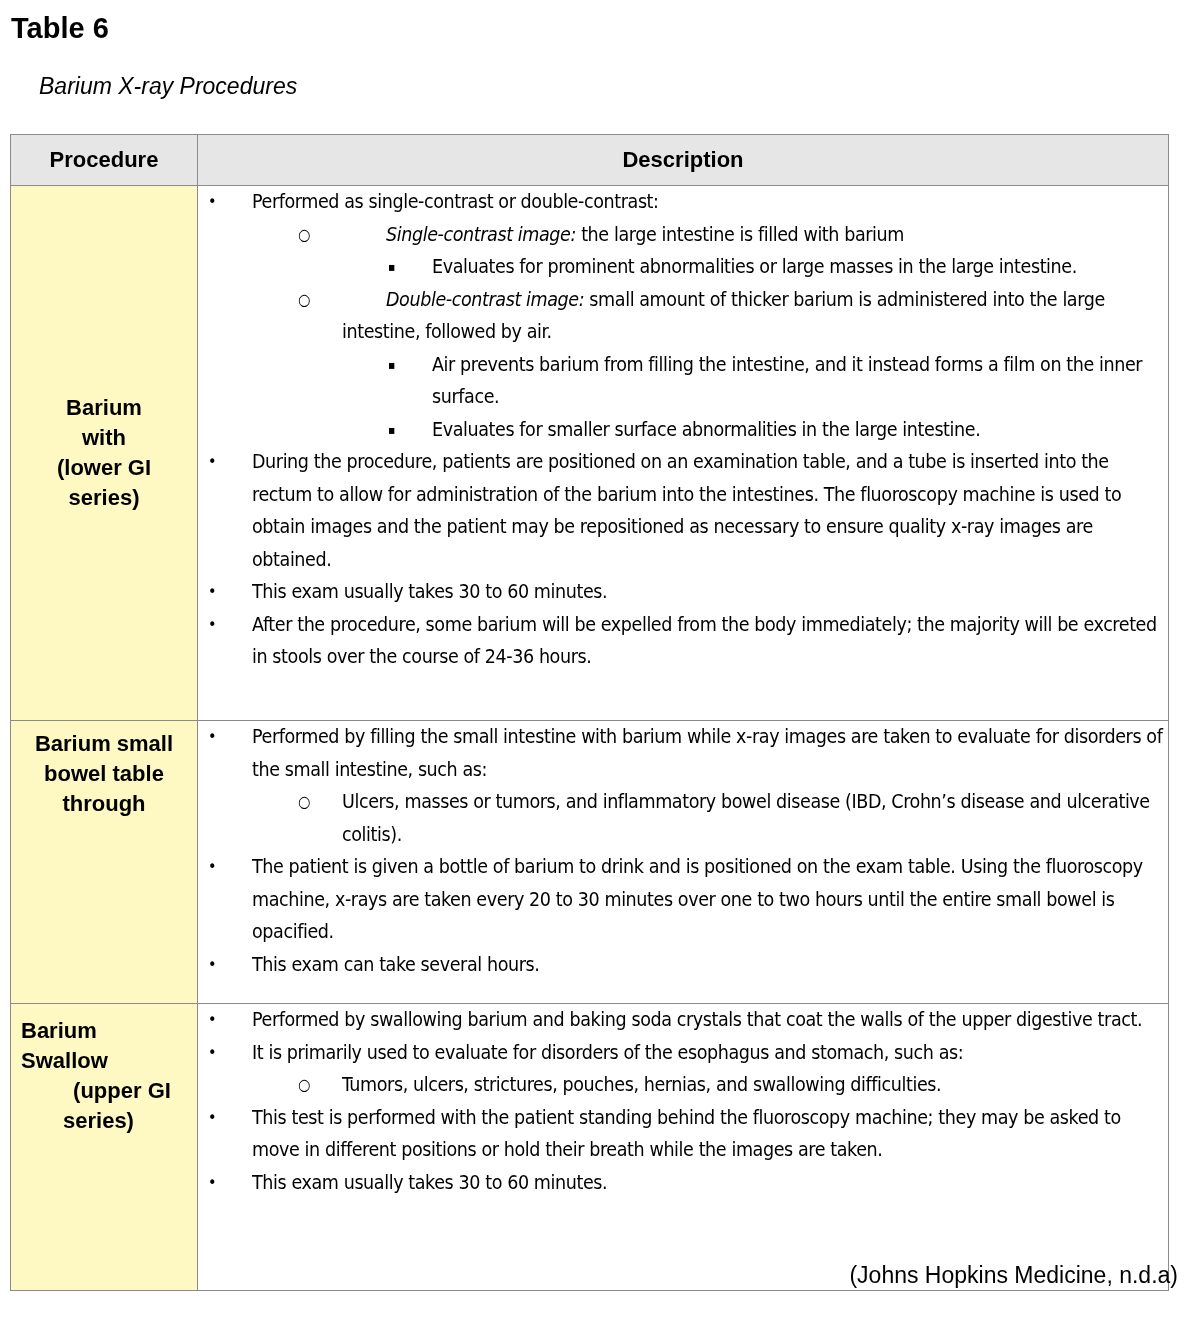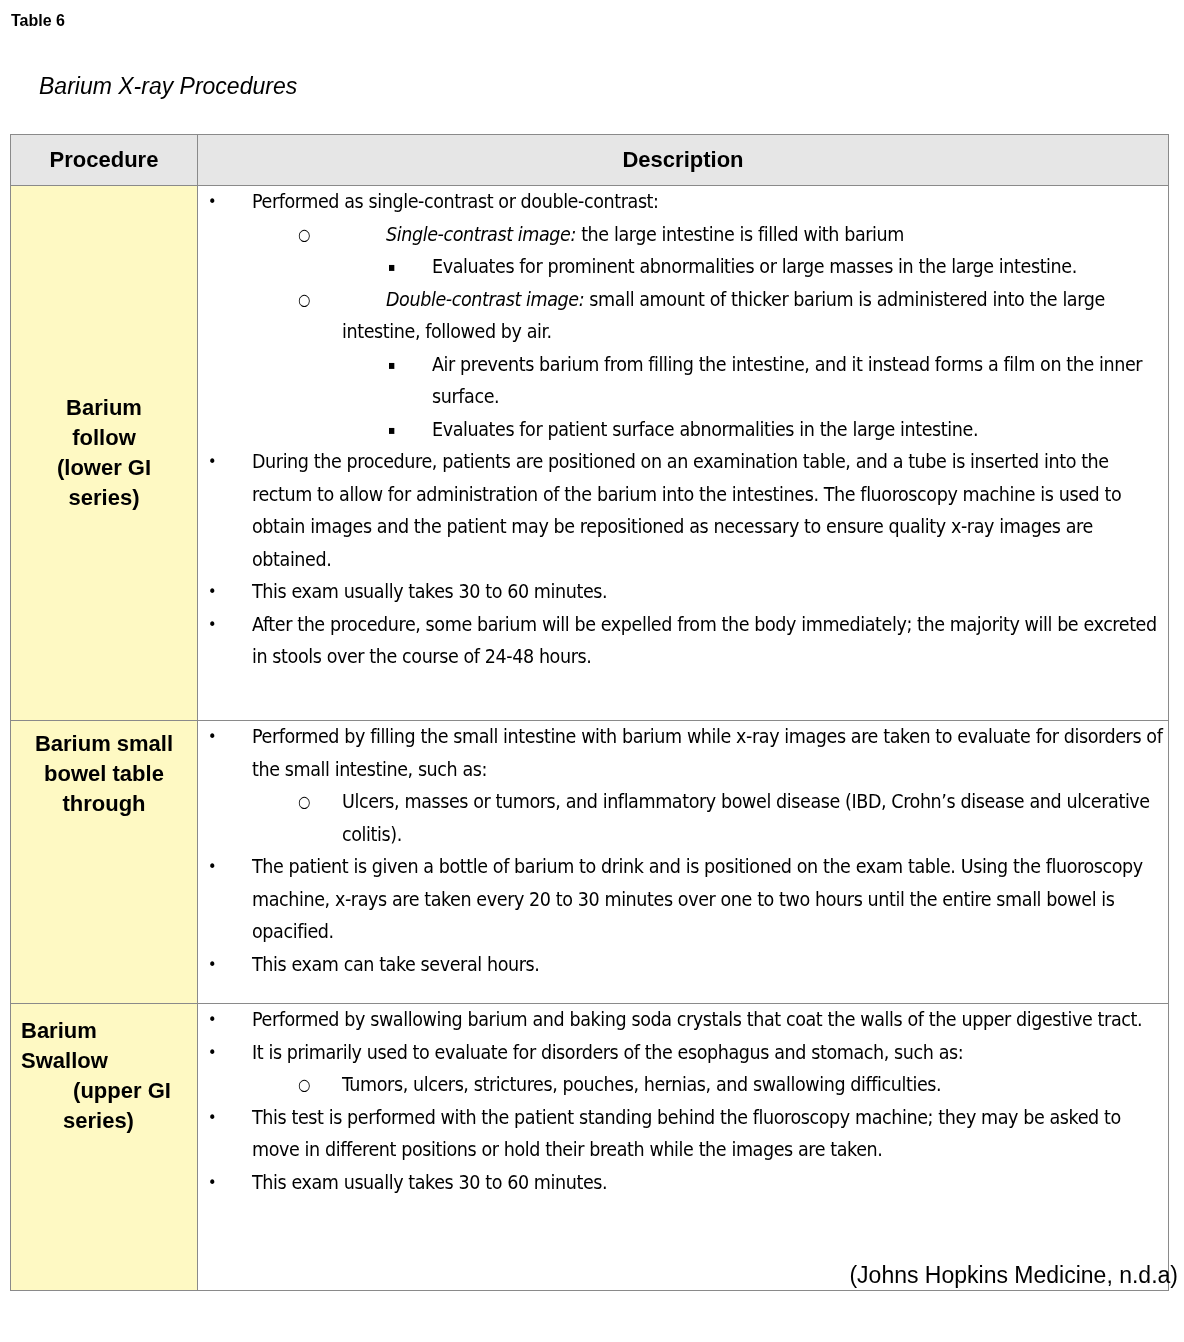--- a/index.html
+++ b/index.html
@@ -1,17 +1,17 @@
 <!DOCTYPE html>
 <html><head>
 <meta charset="utf-8">
 <style>
   html, body { margin: 0; padding: 0; background: #ffffff; }
   body { width: 1184px; height: 1342px; position: relative; overflow: hidden; color: #000; }
-  .table-label { position: absolute; left: 11px; top: 12px; font-family: "Liberation Sans", sans-serif; font-weight: bold; font-size: 16px; }
+  .table-label { position: absolute; left: 11px; top: 12px; font-family: "Liberation Sans", sans-serif; font-weight: bold; font-size: 29px; }
   .table-title { position: absolute; left: 11px; top: 73px; font-family: "Liberation Sans", sans-serif; font-style: italic; font-size: 23px; margin-left: 28px; }
   table.main { position: absolute; left: 10px; top: 134px; width: 1159px; border-collapse: collapse; }
   table.main th, table.main td { border: 1px solid #8a8a8a; padding: 0; vertical-align: top; }
   th { background: #e6e6e6; font-family: "Liberation Sans", sans-serif; font-weight: bold; font-size: 22px; height: 50px; text-align: center; vertical-align: middle !important; }
   th.col-proc { width: 186px; }
   td.proc { background: #fef9c3; font-family: "Liberation Sans", sans-serif; font-weight: bold; font-size: 22px; line-height: 30px; text-align: center; }
   td.desc { font-family: "DejaVu Sans Condensed", "Liberation Sans Narrow", "Liberation Sans", sans-serif; font-size: 19.5px; line-height: 32.5px; letter-spacing: -0.4px; padding: 8px 6px 8px 0; }
   .row1 td { height: 534px; }
   .row2 td { height: 274px; }
   .row3 td { height: 274px; }
@@ -40,36 +40,36 @@
       <th>Description</th>
     </tr>
   </thead>
   <tbody>
 
     <tr class="row1">
       <td class="proc">
         <div class="proc-inner-center">
           <div>
             <div>Barium</div>
-            <div>follow</div>
+            <div>with</div>
             <div>(lower GI</div>
             <div>series)</div>
           </div>
         </div>
       </td>
       <td class="desc">
         <div class="item l1"><span class="bullet">•</span><span>Performed as single-contrast or double-contrast:</span></div>
         <div class="item l2"><span class="bullet">○</span><span class="it">Single-contrast image:</span><span> the large intestine is filled with barium</span></div>
         <div class="item l3"><span class="bullet">▪</span><span>Evaluates for prominent abnormalities or large masses in the large intestine.</span></div>
         <div class="item l2"><span class="bullet">○</span><span class="it">Double-contrast image:</span><span> small amount of thicker barium is administered into the large intestine, followed by air.</span></div>
         <div class="item l3"><span class="bullet">▪</span><span>Air prevents barium from filling the intestine, and it instead forms a film on the inner surface.</span></div>
-        <div class="item l3"><span class="bullet">▪</span><span>Evaluates for patient surface abnormalities in the large intestine.</span></div>
+        <div class="item l3"><span class="bullet">▪</span><span>Evaluates for smaller surface abnormalities in the large intestine.</span></div>
         <div class="item l1"><span class="bullet">•</span><span>During the procedure, patients are positioned on an examination table, and a tube is inserted into the rectum to allow for administration of the barium into the intestines. The fluoroscopy machine is used to obtain images and the patient may be repositioned as necessary to ensure quality x-ray images are obtained.</span></div>
         <div class="item l1"><span class="bullet">•</span><span>This exam usually takes 30 to 60 minutes.</span></div>
-        <div class="item l1"><span class="bullet">•</span><span>After the procedure, some barium will be expelled from the body immediately; the majority will be excreted in stools over the course of 24-48 hours.</span></div>
+        <div class="item l1"><span class="bullet">•</span><span>After the procedure, some barium will be expelled from the body immediately; the majority will be excreted in stools over the course of 24-36 hours.</span></div>
       </td>
     </tr>
 
     <tr class="row2">
       <td class="proc" style="padding-top:8px;">
         <div>
           <div>Barium small</div>
           <div>bowel table</div>
           <div>through</div>
         </div>

